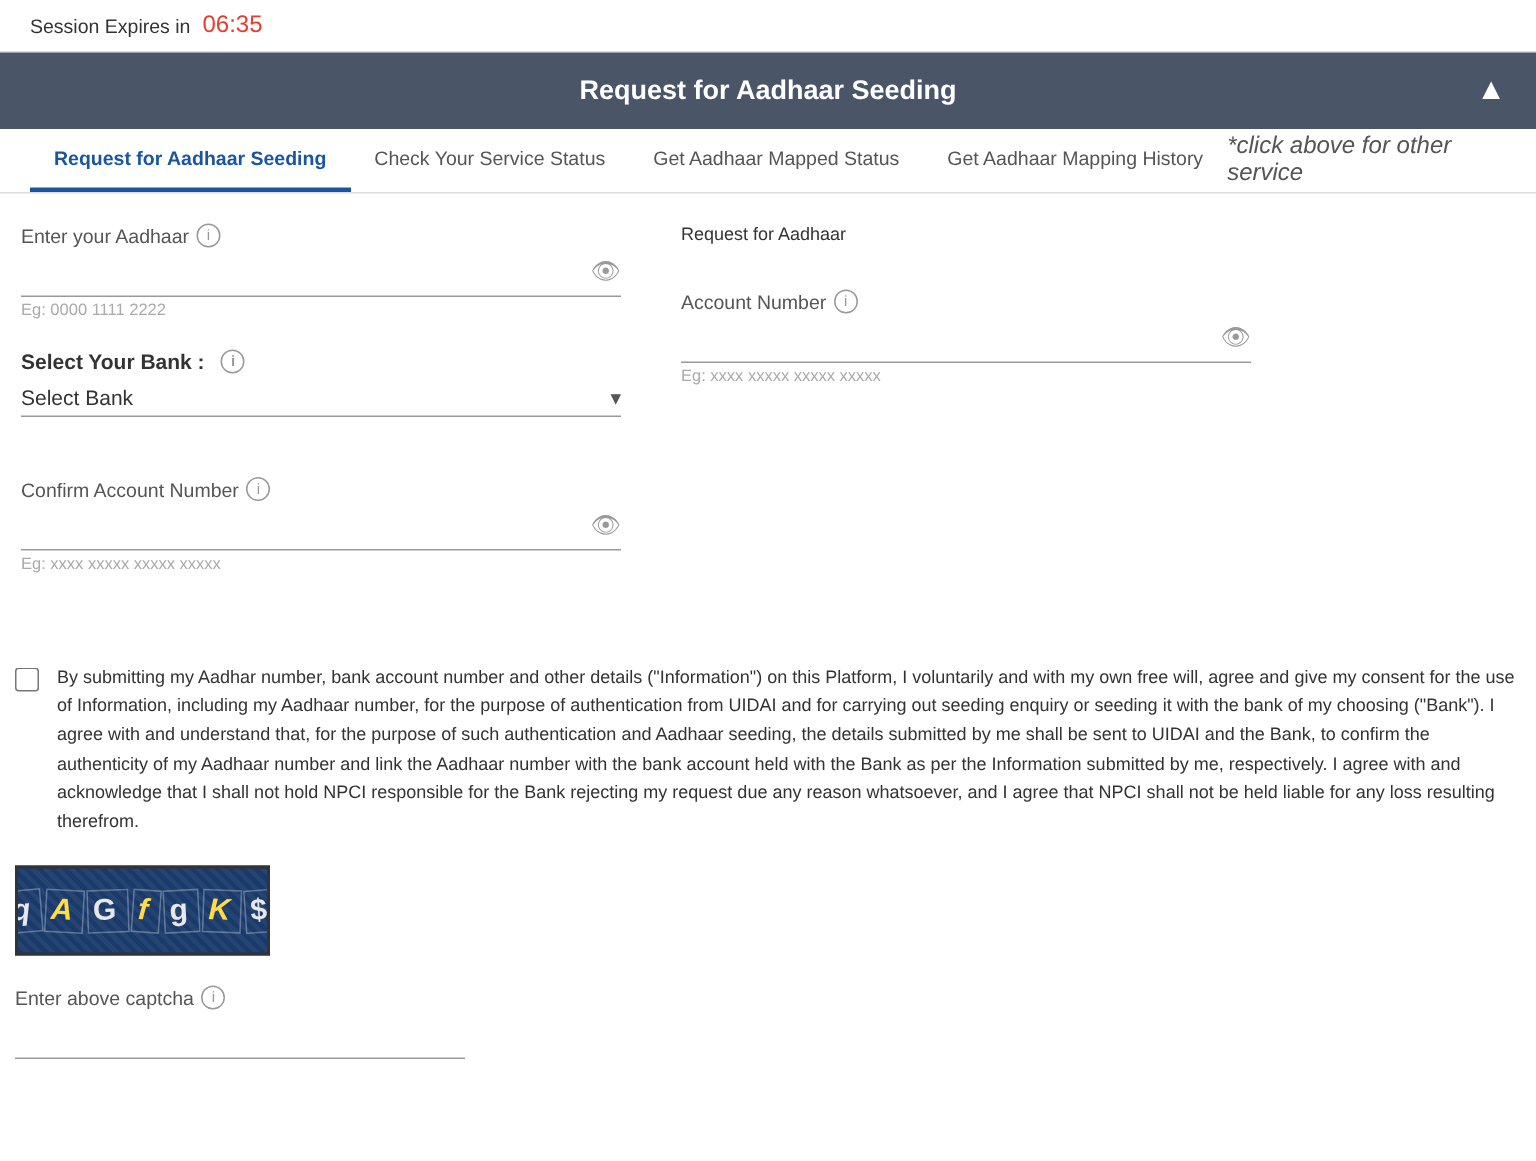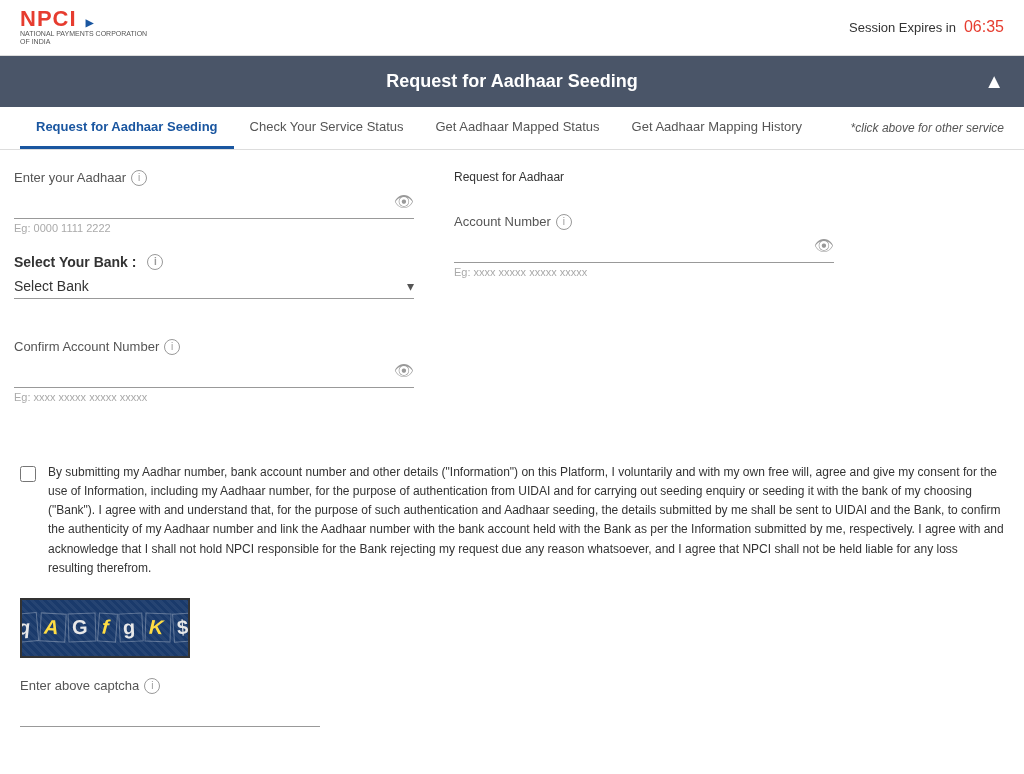--- a/index.html
+++ b/index.html
@@ -89,21 +89,21 @@
       border-bottom: 3px solid transparent;
       white-space: nowrap;
     }
     .nav-tab.active {
       color: #1a56a0;
       border-bottom: 3px solid #1a56a0;
       font-weight: bold;
     }
     .click-notice {
       margin-left: auto;
-      font-size: 12px;
+      font-size: 16px;
       color: #555;
       font-style: italic;
     }
 
     
     .main-content {
       padding: 20px 14px;
       display: flex;
       gap: 40px;
     }
@@ -300,46 +300,34 @@
     .captcha-char.c1 { color: #e8e8e8; font-style: italic; transform: rotate(-5deg); }
     .captcha-char.c2 { color: #ffdd44; transform: rotate(3deg); font-style: italic; }
     .captcha-char.c3 { color: #e8e8e8; transform: rotate(-2deg); }
     .captcha-char.c4 { color: #ffdd44; font-style: italic; transform: rotate(4deg); }
     .captcha-char.c5 { color: #e8e8e8; transform: rotate(-3deg); }
     .captcha-char.c6 { color: #ffdd44; transform: rotate(2deg); font-style: italic; }
     .captcha-char.c7 { color: #e8e8e8; transform: rotate(-4deg); }
 
     
     .bottom-section {
-      padding: 0 10px;
+      padding: 0 0;
     }
 
     .page-wrapper {
       max-width: 1024px;
       margin: 0 auto;
     }
   </style>
 </head>
 <body>
 
 <div class="page-wrapper">
 
   <div class="top-header">
-    <div class="logo-area">
-      <div class="npci-logo">
-        <div class="npci-logo-text">
-          <span>N</span><span>P</span><span>C</span><span style="color:#e63c2f">I</span>
-          <span style="font-size:10px; color:#1a56a0; margin-left:2px;">▶</span>
-        </div>
-        <div class="npci-tagline">
-          <span>NATIONAL PAYMENTS CORPORATION</span><br>
-          <span>OF INDIA</span>
-        </div>
-      </div>
-    </div>
     <div class="session-info">
       <span>Session Expires in</span>
       <span class="session-timer">06:35</span>
     </div>
   </div>
 
   <div class="title-bar">
     <div class="title-bar-spacer"></div>
     <div class="title-bar-text">Request for Aadhaar Seeding</div>
     <div class="title-bar-arrow">▲</div>

